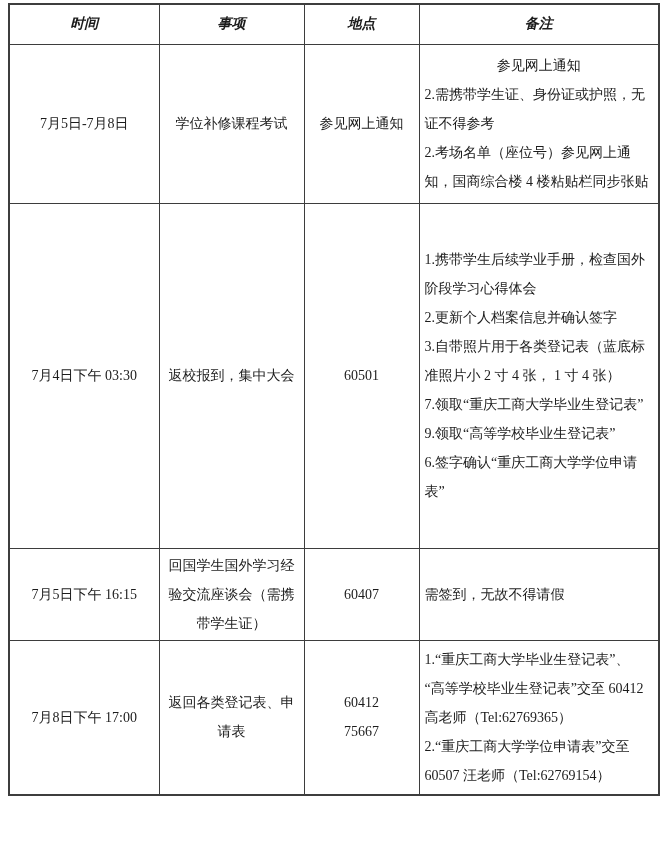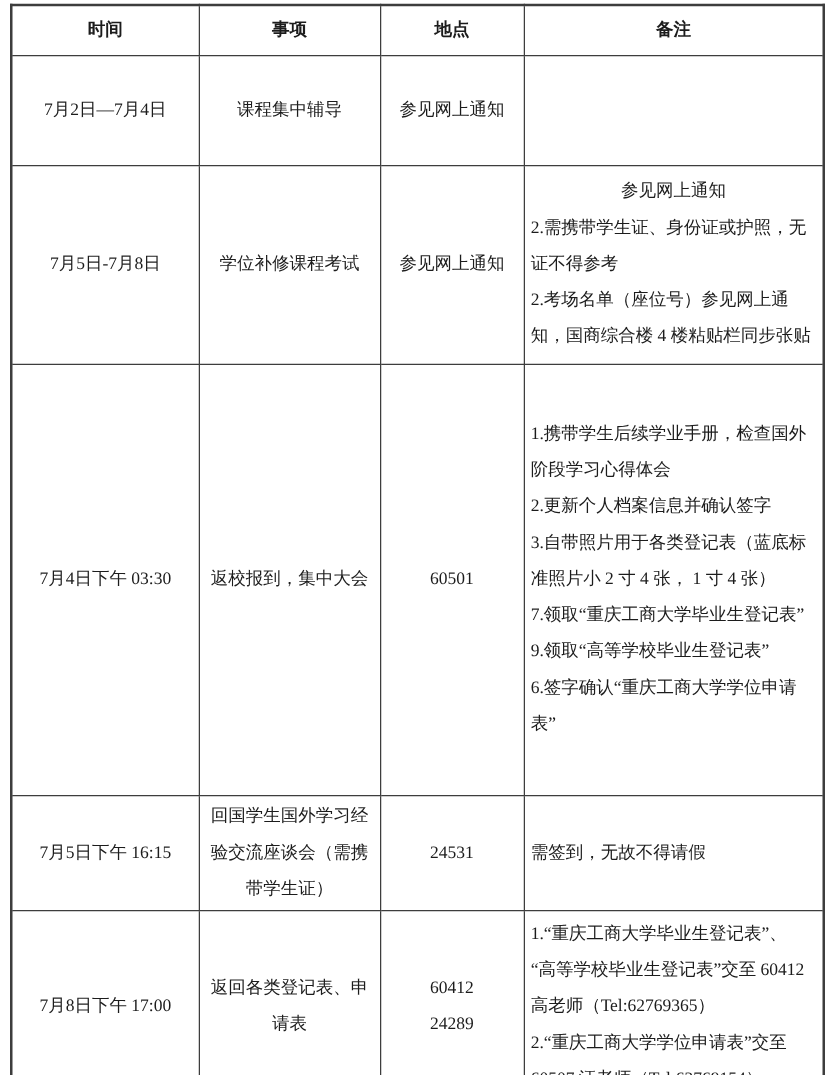--- a/index.html
+++ b/index.html
@@ -35,20 +35,21 @@
   tr.row-1 { height: 88px; }
   tr.row-2 { height: 159px; }
   tr.row-3 { height: 345px; }
   tr.row-4 { height: 79px; }
   tr.row-5 { height: 138px; }
 
   th.h-cell {
     font-weight: bold;
     font-size: 15px;
     text-align: center;
+    font-style: italic;
   }
   td.c-time, td.c-item, td.c-loc {
     text-align: center;
     padding: 2px 3px;
     line-height: 29px;
   }
   td.c-notes {
     text-align: left;
     padding: 4px 5px;
     line-height: 29px;
@@ -73,28 +74,20 @@
     <thead>
       <tr class="row-header">
         <th class="h-cell">时间</th>
         <th class="h-cell">事项</th>
         <th class="h-cell">地点</th>
         <th class="h-cell">备注</th>
       </tr>
     </thead>
     <tbody>
 
-      <tr class="row-1">
-        <td class="c-time">7月2日—7月4日</td>
-        <td class="c-item">课程集中辅导</td>
-        <td class="c-loc">
-          <div class="loc-line">参见网上通知</div>
-        </td>
-        <td class="c-notes"></td>
-      </tr>
 
       <tr class="row-2">
         <td class="c-time">7月5日-7月8日</td>
         <td class="c-item">学位补修课程考试</td>
         <td class="c-loc">
           <div class="loc-line">参见网上通知</div>
         </td>
         <td class="c-notes">
           <div class="note-line centered">参见网上通知</div>
           <div class="note-line">2.需携带学生证、身份证或护照，无证不得参考</div>
@@ -115,33 +108,33 @@
           <div class="note-line">7.领取“重庆工商大学毕业生登记表”</div>
           <div class="note-line">9.领取“高等学校毕业生登记表”</div>
           <div class="note-line">6.签字确认“重庆工商大学学位申请表”</div>
         </td>
       </tr>
 
       <tr class="row-4">
         <td class="c-time">7月5日下午 16:15</td>
         <td class="c-item">回国学生国外学习经验交流座谈会（需携带学生证）</td>
         <td class="c-loc">
-          <div class="loc-line">24531</div>
+          <div class="loc-line">60407</div>
         </td>
         <td class="c-notes">
           <div class="note-line">需签到，无故不得请假</div>
         </td>
       </tr>
 
       <tr class="row-5">
         <td class="c-time">7月8日下午 17:00</td>
         <td class="c-item">返回各类登记表、申请表</td>
         <td class="c-loc">
           <div class="loc-line">60412</div>
-          <div class="loc-line">24289</div>
+          <div class="loc-line">75667</div>
         </td>
         <td class="c-notes">
           <div class="note-line">1.“重庆工商大学毕业生登记表”、 “高等学校毕业生登记表”交至 60412 高老师（Tel:62769365）</div>
           <div class="note-line">2.“重庆工商大学学位申请表”交至 60507 汪老师（Tel:62769154）</div>
         </td>
       </tr>
 
     </tbody>
   </table>
 </div>

